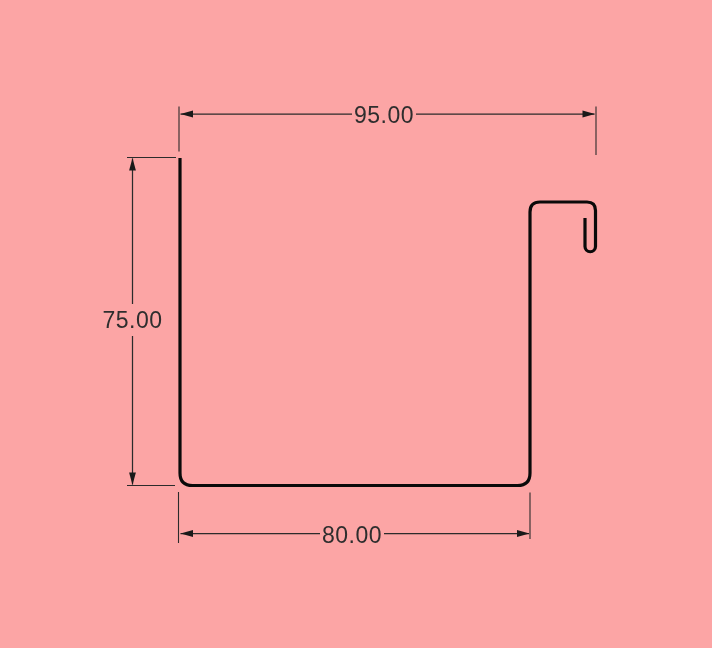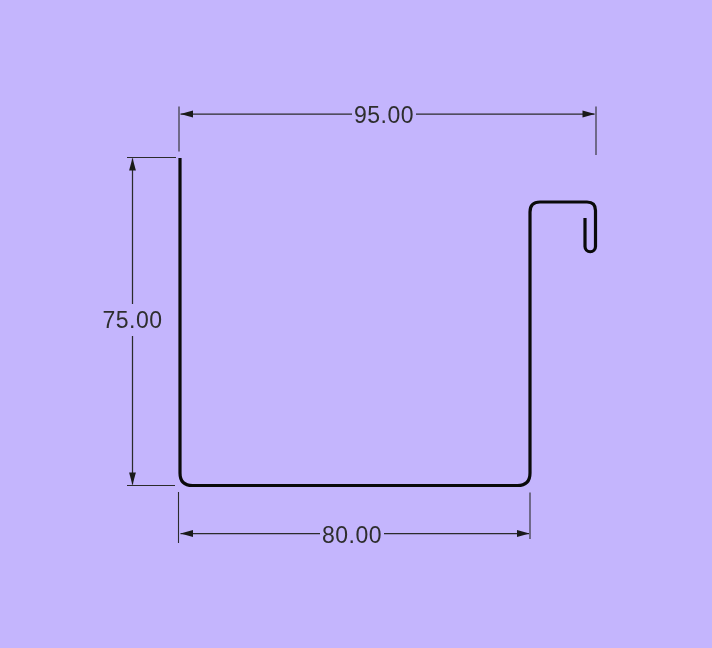--- a/index.html
+++ b/index.html
@@ -5,21 +5,21 @@
   html, body {
     margin: 0;
     padding: 0;
     background: #ffffff;
     font-family: "Liberation Sans", sans-serif;
   }
   .canvas {
     position: relative;
     width: 712px;
     height: 648px;
-    background: #c4b5fd;
+    background: #fca5a5;
     overflow: hidden;
   }
   svg { display: block; }
   .profile-stroke {
     fill: none;
     stroke: #0a0a0a;
     stroke-width: 3.2;
     stroke-linejoin: round;
     stroke-linecap: butt;
   }

